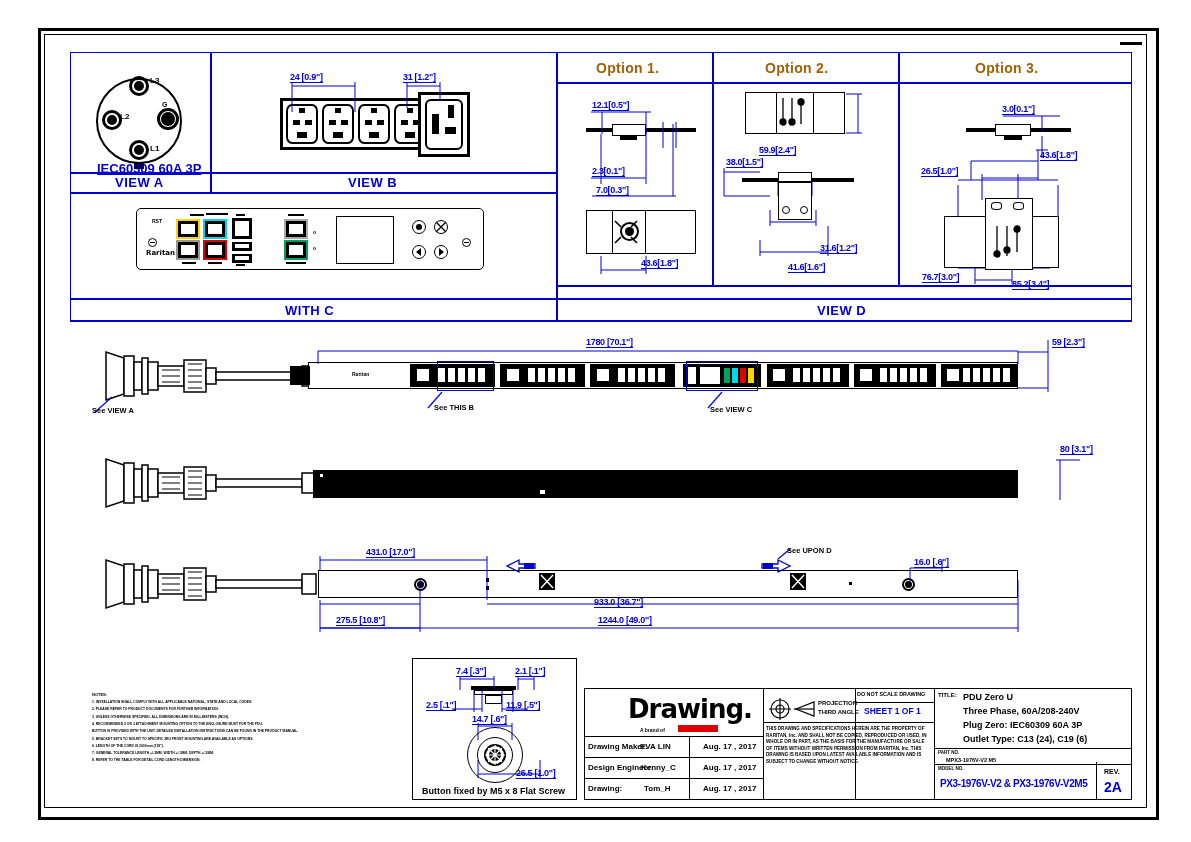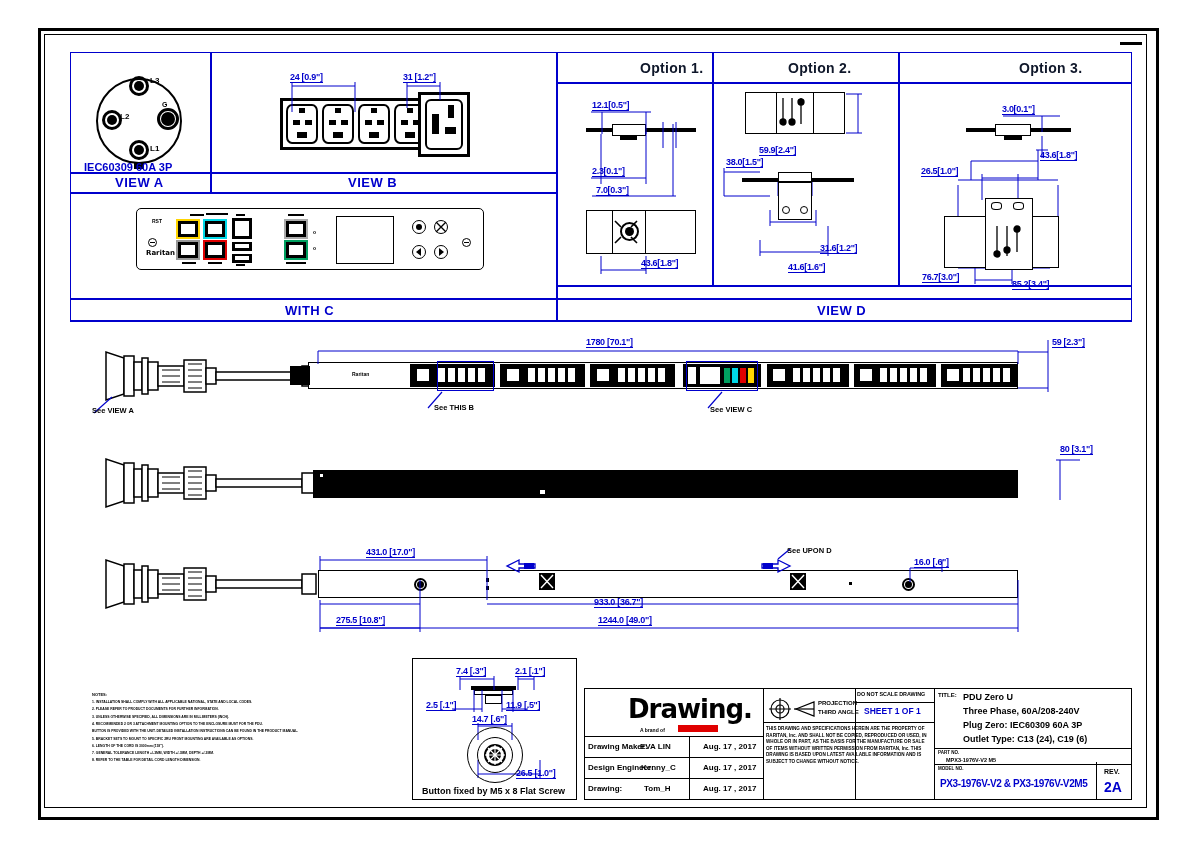--- a/index.html
+++ b/index.html
@@ -8,21 +8,21 @@
 
   .frame-outer{position:absolute;left:38px;top:28px;width:1115px;height:786px;border:3px solid #000;}
   .frame-inner{position:absolute;left:44px;top:34px;width:1101px;height:772px;border:1px solid #000;}
   .bl{position:absolute;background:#0000cc;}
   .bk{position:absolute;background:#000;}
 
   
   .t{position:absolute;white-space:nowrap;font-family:"Liberation Sans",sans-serif;}
   .dimu{color:#0000cc;font-weight:bold;font-size:9px;letter-spacing:-0.3px;border-bottom:1px solid #0000cc;padding-bottom:0px;}
   .viewlbl{color:#0000cc;font-weight:bold;font-size:13px;letter-spacing:0.5px;}
-  .optlbl{color:#0f172a;font-weight:bold;font-size:14px;letter-spacing:0.3px;margin-left:44px;}
+  .optlbl{color:#a16207;font-weight:bold;font-size:14px;letter-spacing:0.3px;}
   .lead{color:#000;font-weight:bold;font-size:8px;}
 
   
   .panelbox{position:absolute;border:1px solid #0000cc;box-sizing:border-box;}
 
   
   .strip-body{position:absolute;border:1.5px solid #000;box-sizing:border-box;background:#fff;}
   .sm{position:absolute;background:#fff;}
   .callout{position:absolute;border:1.5px solid #0000cc;box-sizing:border-box;}
 
@@ -79,21 +79,21 @@
   <div class="dot" style="left:107px;top:115px;width:10px;height:10px;"></div>
   <div class="ring" style="left:129px;top:140px;width:20px;height:20px;border-width:3px;"></div>
   <div class="dot" style="left:134px;top:145px;width:10px;height:10px;"></div>
   <div class="ring" style="left:157px;top:108px;width:22px;height:22px;border-width:3px;"></div>
   <div class="dot" style="left:161px;top:112px;width:14px;height:14px;"></div>
   <div class="bk" style="left:134px;top:162px;width:10px;height:7px;"></div>
   <span class="t lead" style="left:150px;top:76px;font-size:8px;">L3</span>
   <span class="t lead" style="left:120px;top:112px;font-size:8px;">L2</span>
   <span class="t lead" style="left:150px;top:144px;font-size:8px;">L1</span>
   <span class="t lead" style="left:162px;top:101px;font-size:7px;">G</span>
-  <span class="t" style="left:84px;top:161px;color:#0000cc;font-weight:bold;font-size:11px;">IEC60309 60A 3P</span>
+  <span class="t" style="left:97px;top:161px;color:#0000cc;font-weight:bold;font-size:13px;text-decoration:underline;">IEC60309 60A 3P</span>
   <span class="t viewlbl" style="left:115px;top:175px;">VIEW A</span>
 
   <div class="bk" style="left:280px;top:98px;width:155px;height:52px;"></div>
   <div class="sm" style="left:283px;top:101px;width:149px;height:46px;"></div>
   <div class="iecsock" style="left:286px;top:104px;width:32px;height:40px;"></div>
   <div class="pin" style="left:299px;top:108px;width:6px;height:5px;"></div>
   <div class="pin" style="left:293px;top:120px;width:7px;height:5px;"></div>
   <div class="pin" style="left:305px;top:120px;width:7px;height:5px;"></div>
   <div class="pin" style="left:297px;top:132px;width:10px;height:6px;"></div>
 
@@ -214,21 +214,21 @@
   <svg style="left:612px;top:218px;width:30px;height:30px;">
     <path d="M3,3 L9,9 M25,3 L19,9 M3,25 L9,19 M25,25 L19,19" stroke="#000" stroke-width="1.6"></path>
   </svg>
   <span class="t dimu" style="left:641px;top:258px;">43.6[1.8"]</span>
   <svg style="left:0;top:0;width:1191px;height:842px;">
     <g stroke="#0000cc" stroke-width="1" fill="none">
       <path d="M601,270 L646,270 M601,256 L601,274 M646,256 L646,274"></path>
     </g>
   </svg>
 
-  <span class="t optlbl" style="left:744px;top:60px;">Option  2.</span>
+  <span class="t optlbl" style="left:765px;top:60px;">Option  2.</span>
   <div class="sm" style="left:745px;top:92px;width:100px;height:42px;border:1.5px solid #000;box-sizing:border-box;"></div>
   <div class="sm" style="left:776px;top:92px;width:38px;height:42px;border:1.5px solid #000;box-sizing:border-box;"></div>
   <svg style="left:776px;top:94px;width:40px;height:40px;">
     <g stroke="#000" stroke-width="1.3" fill="none">
       <path d="M7,4 L7,30 M16,4 L16,30 M25,4 L25,30"></path>
       <circle cx="7" cy="28" r="3" fill="#000"></circle>
       <circle cx="16" cy="28" r="3" fill="#000"></circle>
       <circle cx="25" cy="8" r="3" fill="#000"></circle>
     </g>
   </svg>

